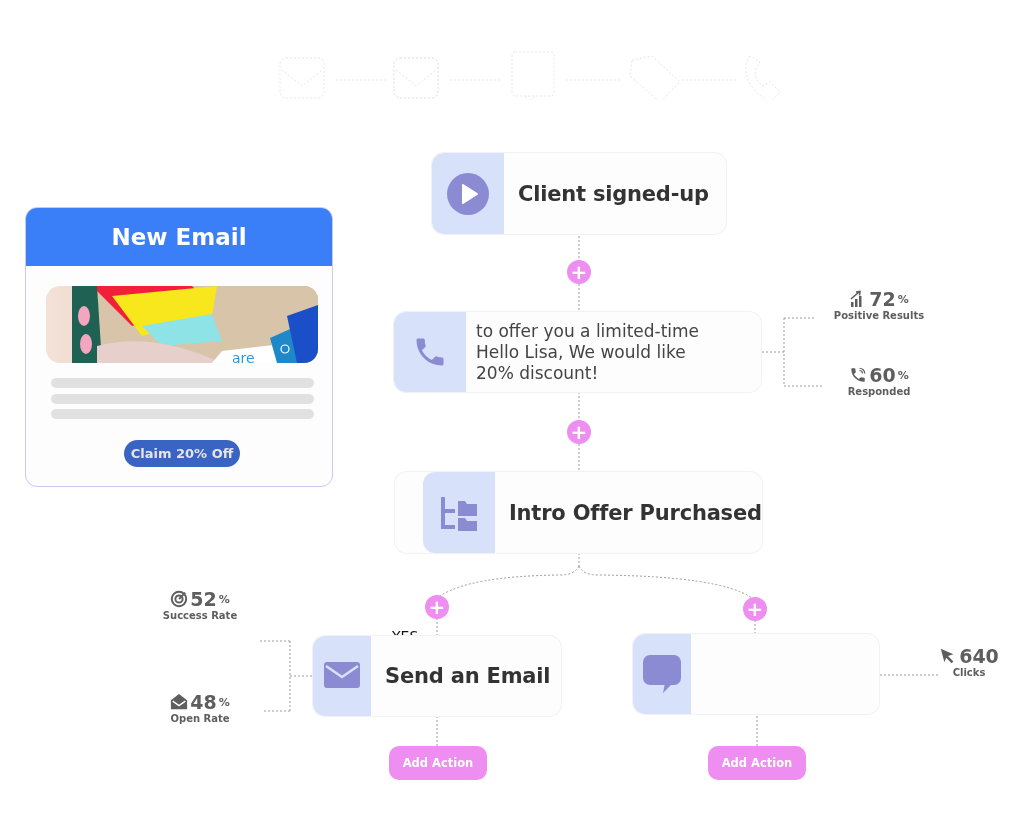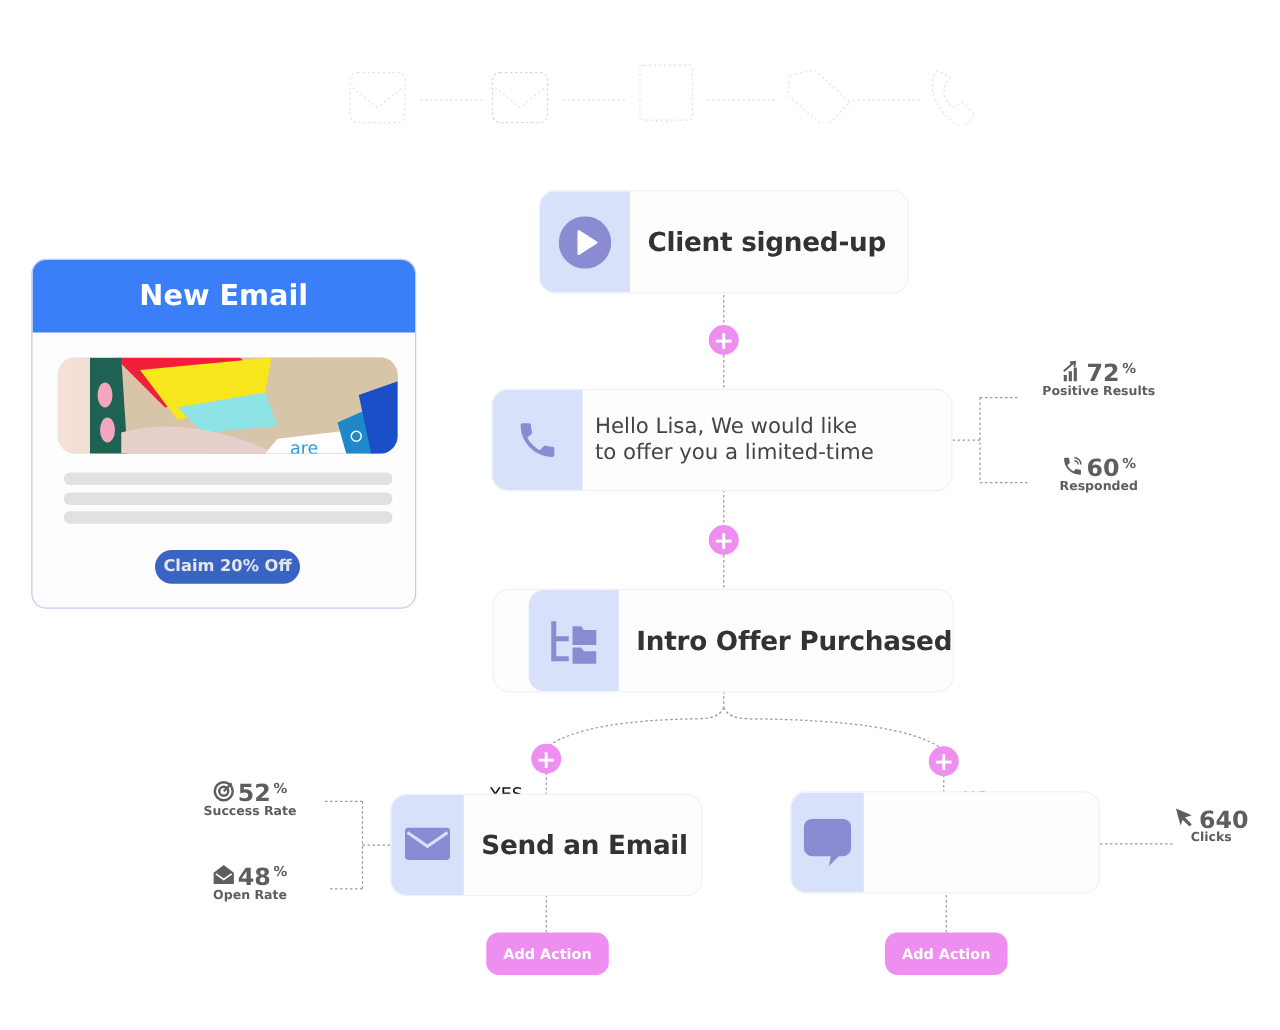--- a/index.html
+++ b/index.html
@@ -49,21 +49,21 @@
     position: absolute; width: 24px; height: 24px; border-radius: 50%; background: #ee8ef0;
     display: flex; align-items: center; justify-content: center; color: #fff; font-weight: bold; font-size: 20px; line-height: 1;
   }
   .add-action {
     position: absolute; width: 98px; height: 34px; border-radius: 10px; background: #ee8ef0; color: #fff;
     font-size: 11.5px; font-weight: bold; display: flex; align-items: center; justify-content: center;
   }
   .branch-label { position: absolute; font-size: 14px; color: #111; margin-top: 30px; }
 
   .stat { position: absolute; text-align: center; color: #5e5e5e; font-weight: bold; }
-  .stat .val { font-size: 19px; display: inline-flex; align-items: flex-start; gap: 2px; }
+  .stat .val { font-size: 19px; display: inline-flex; align-items: center; gap: 2px; }
   .stat .val small { font-size: 11px; }
   .stat .cap { font-size: 10px; display: block; margin-top: -2px; }
   .stat svg { width: 18px; height: 18px; vertical-align: -2px; }
 
   svg.lines { position: absolute; left: 0; top: 0; width: 1024px; height: 824px; pointer-events: none; }
 </style>
 </head>
 <body>
 
 <div class="abs top-strip">
@@ -148,22 +148,23 @@
 
 <div class="plus" style="left:567px; top:260px;">+</div>
 
 <div class="node" style="left:394px; top:312px; width:367px; height:80px;">
   <div class="ico">
     <svg width="36" height="36" viewBox="0 0 24 24">
       <path fill="#8b8bd3" d="M6.6 10.8c1.4 2.8 3.8 5.1 6.6 6.6l2.2-2.2c.3-.3.7-.4 1-.2 1.1.4 2.3.6 3.6.6.6 0 1 .4 1 1V20c0 .6-.4 1-1 1C10.6 21 3 13.4 3 4c0-.6.4-1 1-1h3.5c.6 0 1 .4 1 1 0 1.3.2 2.5.6 3.6.1.3 0 .7-.2 1L6.6 10.8z"></path>
     </svg>
   </div>
   <div class="msg">
+    <div>to offer you a limited-time</div>
     <div>Hello Lisa, We would like</div>
-    <div>to offer you a limited-time</div>
+    <div>20% discount!</div>
   </div>
 </div>
 
 <div class="stat" style="left:812px; top:288px; width:134px;">
   <span class="val">
     <svg viewBox="0 0 18 18">
       <rect x="2" y="12" width="2.5" height="5" fill="#5e5e5e"></rect>
         <rect x="6" y="9" width="2.5" height="8" fill="#5e5e5e"></rect>
       <rect x="10" y="6" width="2.5" height="11" fill="#5e5e5e"></rect>
       <path d="M2 9 L10 2 M7 2 L11 1.5 L10.5 5.5" stroke="#5e5e5e" stroke-width="1.6" fill="none"></path>
@@ -206,21 +207,21 @@
 <div class="node" style="left:313px; top:636px; width:248px; height:80px;">
   <div class="ico" style="width:58px;">
     <svg width="36" height="28" viewBox="0 0 36 28">
       <rect x="0" y="0" width="36" height="26" rx="3" fill="#8b8bd3"></rect>
       <path d="M2 4 L18 15 L34 4" stroke="#d8e1fa" stroke-width="2.5" fill="none"></path>
     </svg>
   </div>
   <span class="label">Send an Email</span>
 </div>
 
-<div class="stat" style="left:144px; top:624px; width:112px;">
+<div class="stat" style="left:144px; top:588px; width:112px;">
   <span class="val">
     <svg viewBox="0 0 20 20">
       <circle cx="10" cy="10" r="8" stroke="#5e5e5e" stroke-width="2.2" fill="none"></circle>
       <circle cx="10" cy="10" r="4" stroke="#5e5e5e" stroke-width="2.2" fill="none"></circle>
       <path d="M10 10 L17 3" stroke="#5e5e5e" stroke-width="2"></path>
     </svg>
     <span>52</span>
       <small>%</small>
   </span>
   <span class="cap">Success Rate</span>

